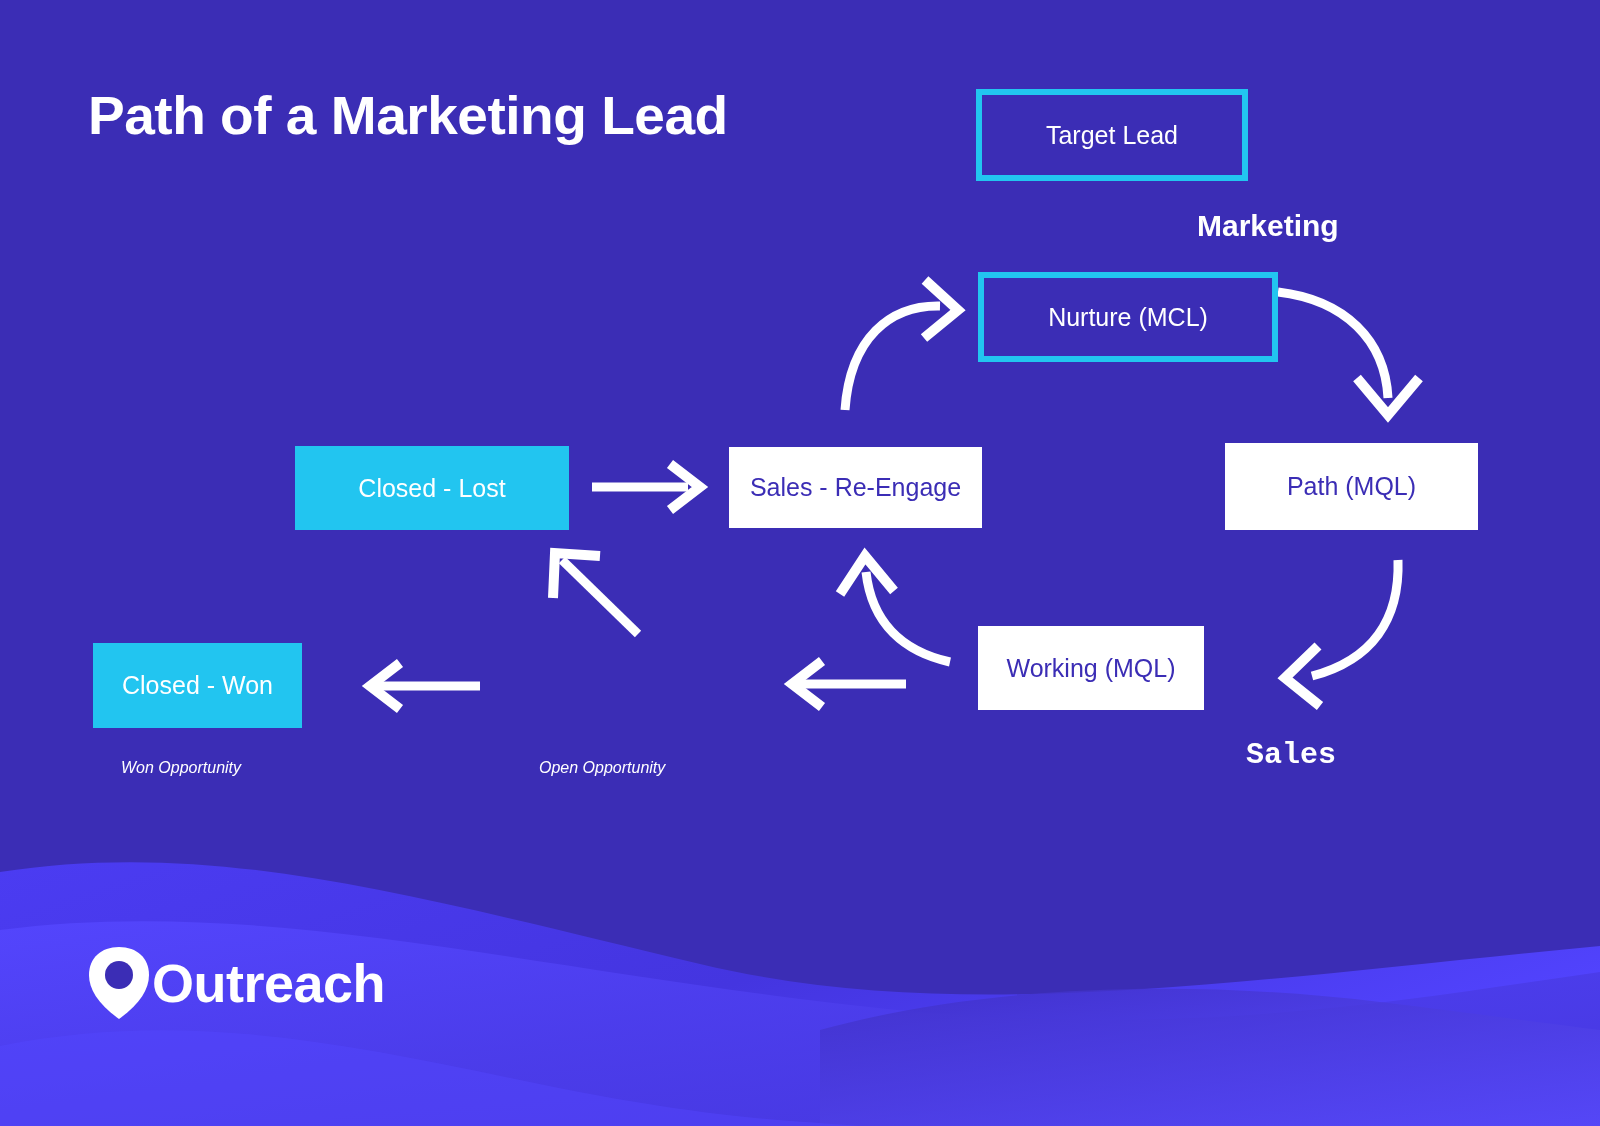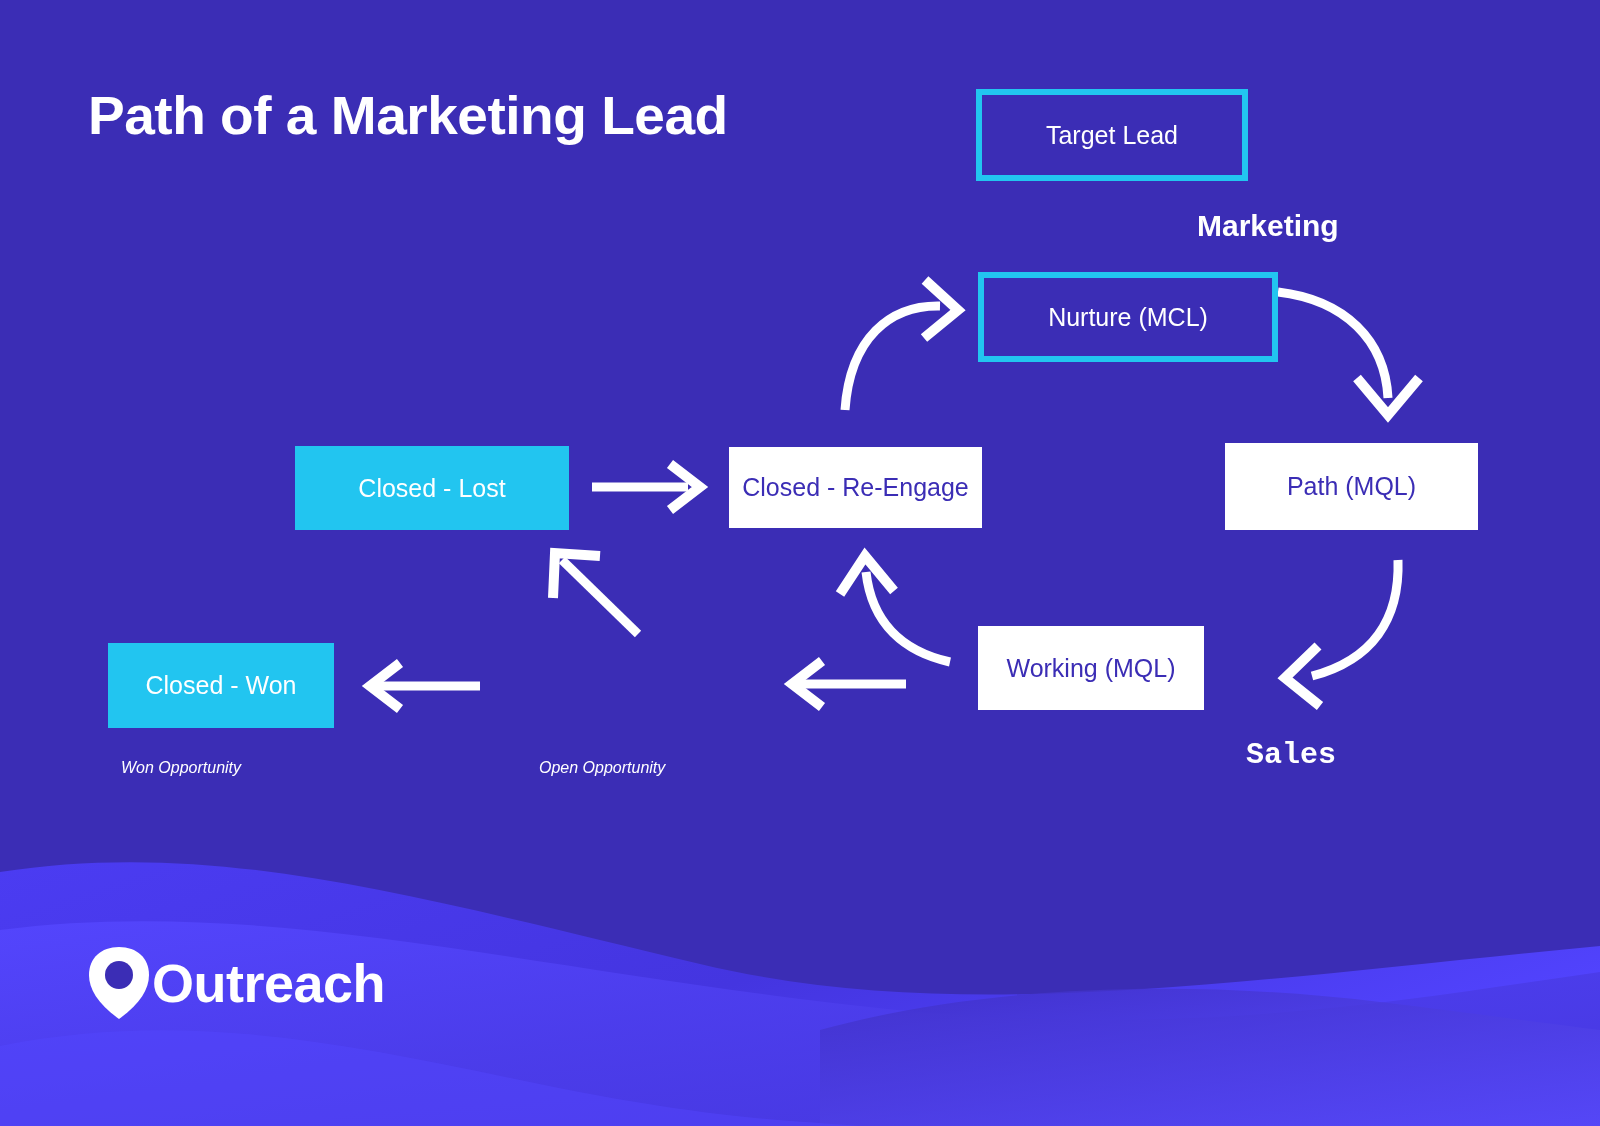--- a/index.html
+++ b/index.html
@@ -88,21 +88,21 @@
   }
 
   
   #node-target-lead { left: 976px;  top: 89px;  width: 272px; height: 92px; }
   #node-nurture     { left: 978px;  top: 272px; width: 300px; height: 90px; }
   #node-open-mql    { left: 1225px; top: 443px; width: 253px; height: 87px; }
   #node-working-mql { left: 978px;  top: 626px; width: 226px; height: 84px; }
   #node-closed-re   { left: 729px;  top: 447px; width: 253px; height: 81px; }
   #node-closed-lost { left: 295px;  top: 446px; width: 274px; height: 84px; }
   #node-converted   { left: 516px;  top: 641px; width: 252px; height: 87px; }
-  #node-closed-won  { left: 108px;   top: 643px; width: 226px; height: 85px; }
+  #node-closed-won  { left: 93px;   top: 643px; width: 209px; height: 85px; }
 
   
   #arrows {
     position: absolute;
     left: 0; top: 0;
     width: 1600px; height: 1126px;
     pointer-events: none;
   }
 
   
@@ -201,21 +201,21 @@
   </svg>
 
   <div class="node outline" id="node-target-lead">Target Lead</div>
 
   <div class="node outline" id="node-nurture">Nurture (MCL)</div>
 
   <div class="node white" id="node-open-mql">Path (MQL)</div>
 
   <div class="node white" id="node-working-mql">Working (MQL)</div>
 
-  <div class="node white" id="node-closed-re">Closed - Re-Engage</div>
+  <div class="node white" id="node-closed-re">Sales - Re-Engage</div>
 
   <div class="node cyan" id="node-closed-lost">Closed - Lost</div>
 
 
   <div class="node cyan" id="node-closed-won">Closed - Won</div>
 
   <div class="caption" id="caption-won">Won Opportunity</div>
   <div class="caption" id="caption-open">Open Opportunity</div>
 
   <div id="logo">

